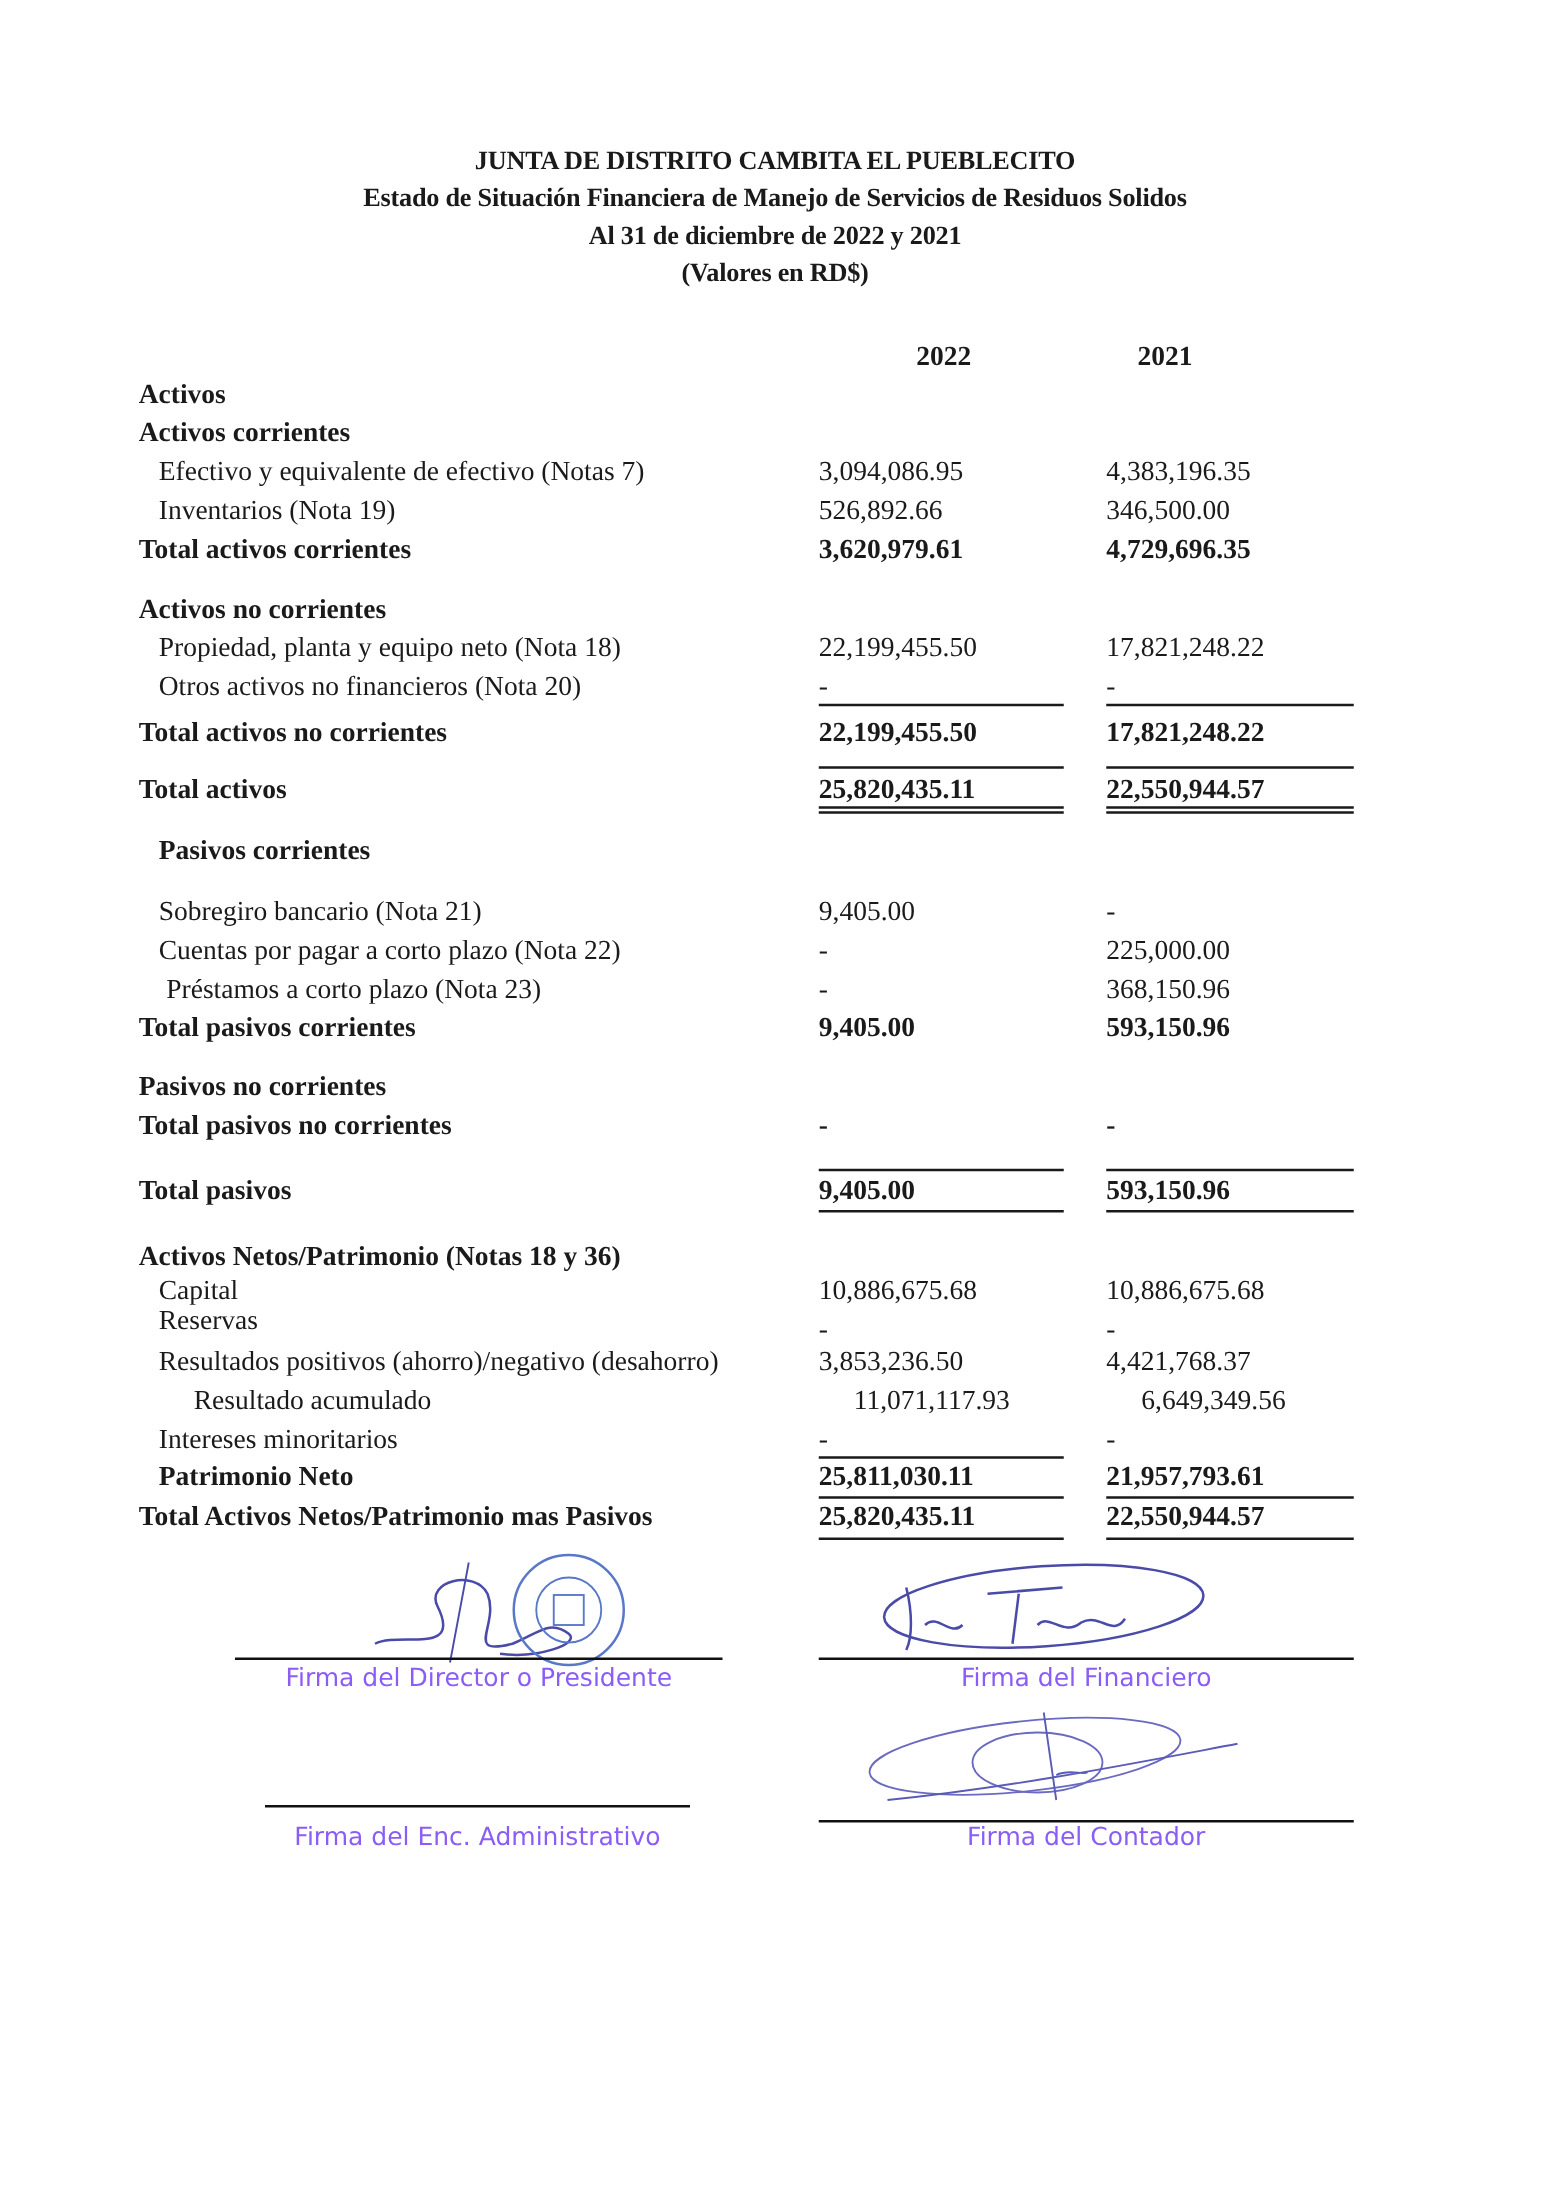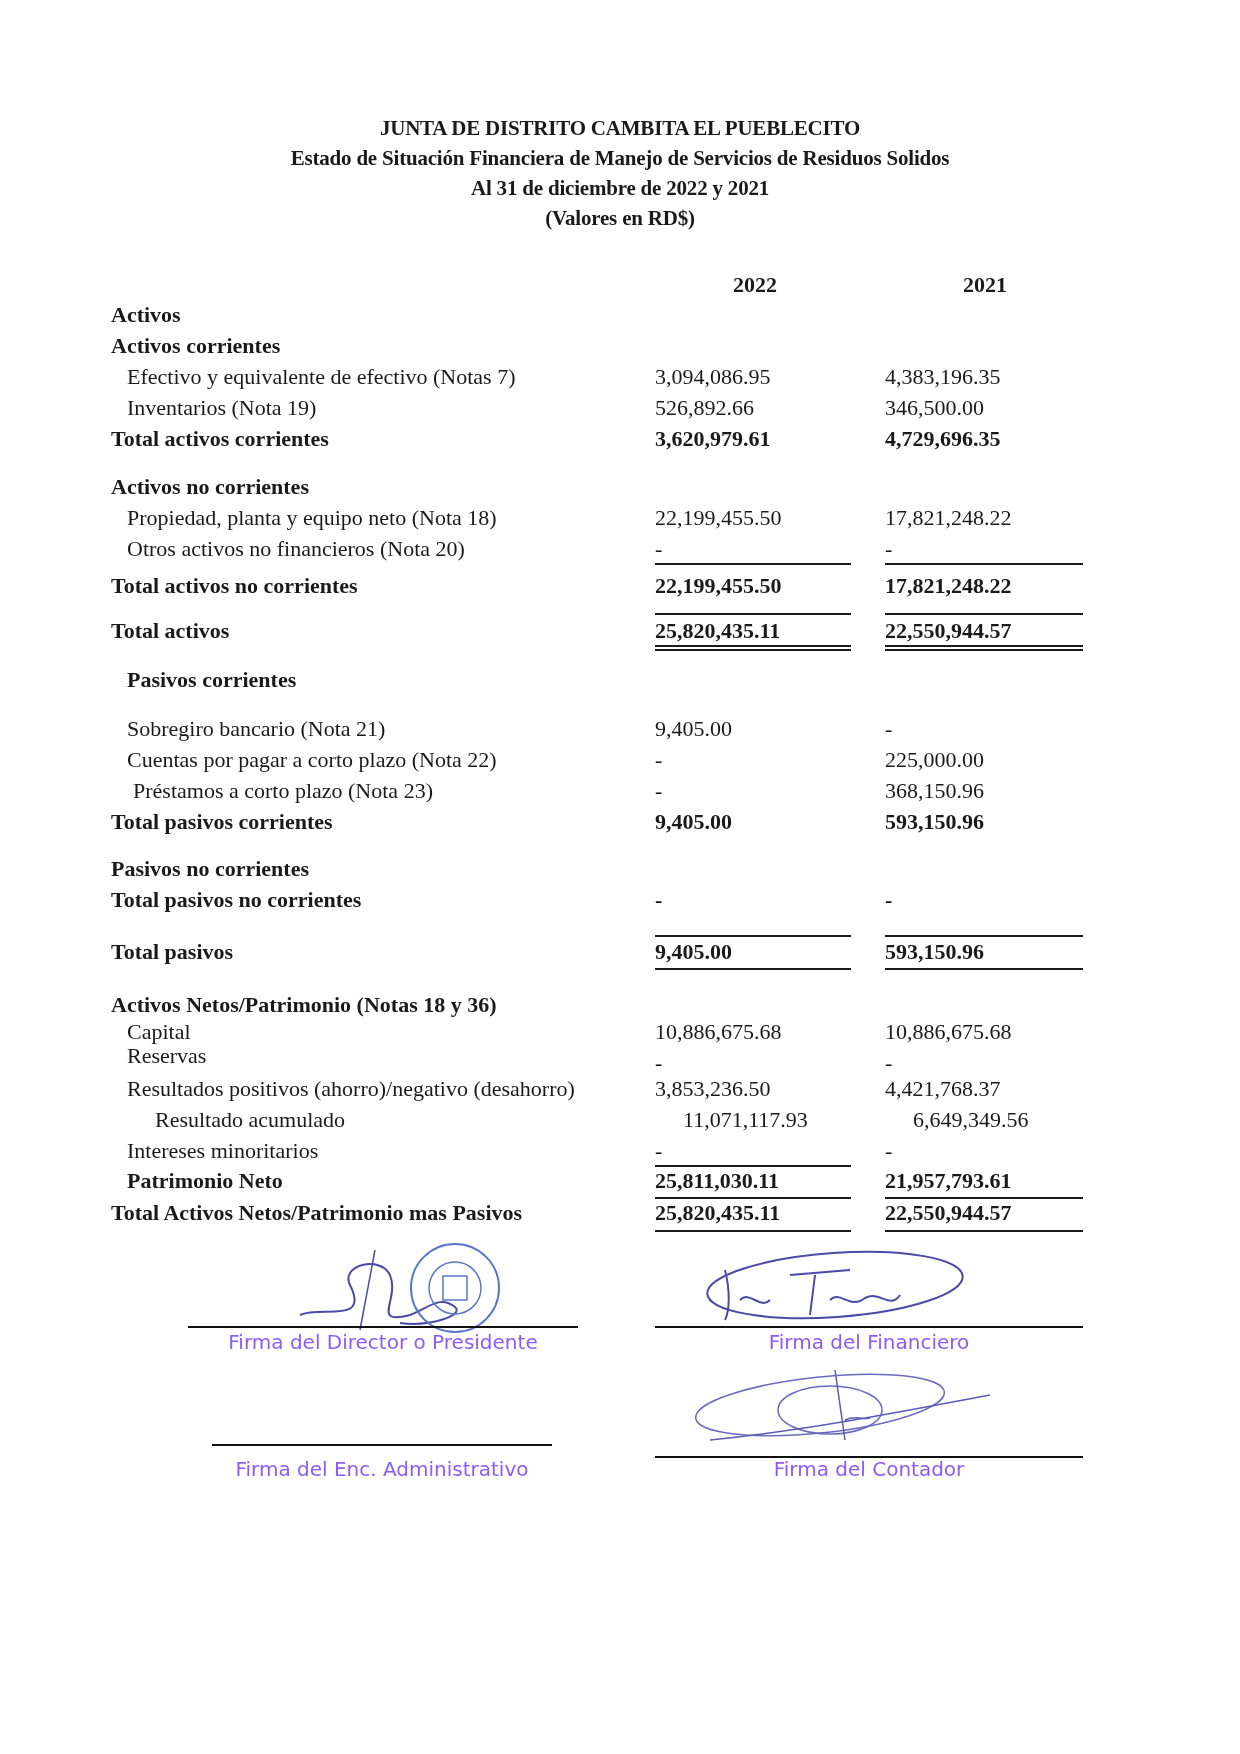--- a/index.html
+++ b/index.html
@@ -27,21 +27,21 @@
 </head>
 <body>
 
 <div class="hdr" style="top:116px;">JUNTA DE DISTRITO CAMBITA EL PUEBLECITO</div>
 <div class="hdr" style="top:146px;">Estado de Situación Financiera de Manejo de Servicios de Residuos Solidos</div>
 <div class="hdr" style="top:176px;">Al 31 de diciembre de 2022 y 2021</div>
 <div class="hdr" style="top:206px;">(Valores en RD$)</div>
 
 <div class="row b" style="top:270px;">
   <span class="v1" style="width:150px;text-align:center;left:680px;">2022</span>
-  <span class="v2" style="width:150px;text-align:center;left:910px;">2021</span>
+  <span class="v2" style="width:150px;left:910px;">2021</span>
 </div>
 
 <div class="row b" style="top:300px;">
   <span class="lbl">Activos</span>
 </div>
 <div class="row b" style="top:331px;">
   <span class="lbl">Activos corrientes</span>
 </div>
 <div class="row" style="top:362px;">
   <span class="lbl ind">Efectivo y equivalente de efectivo (Notas 7)</span>

